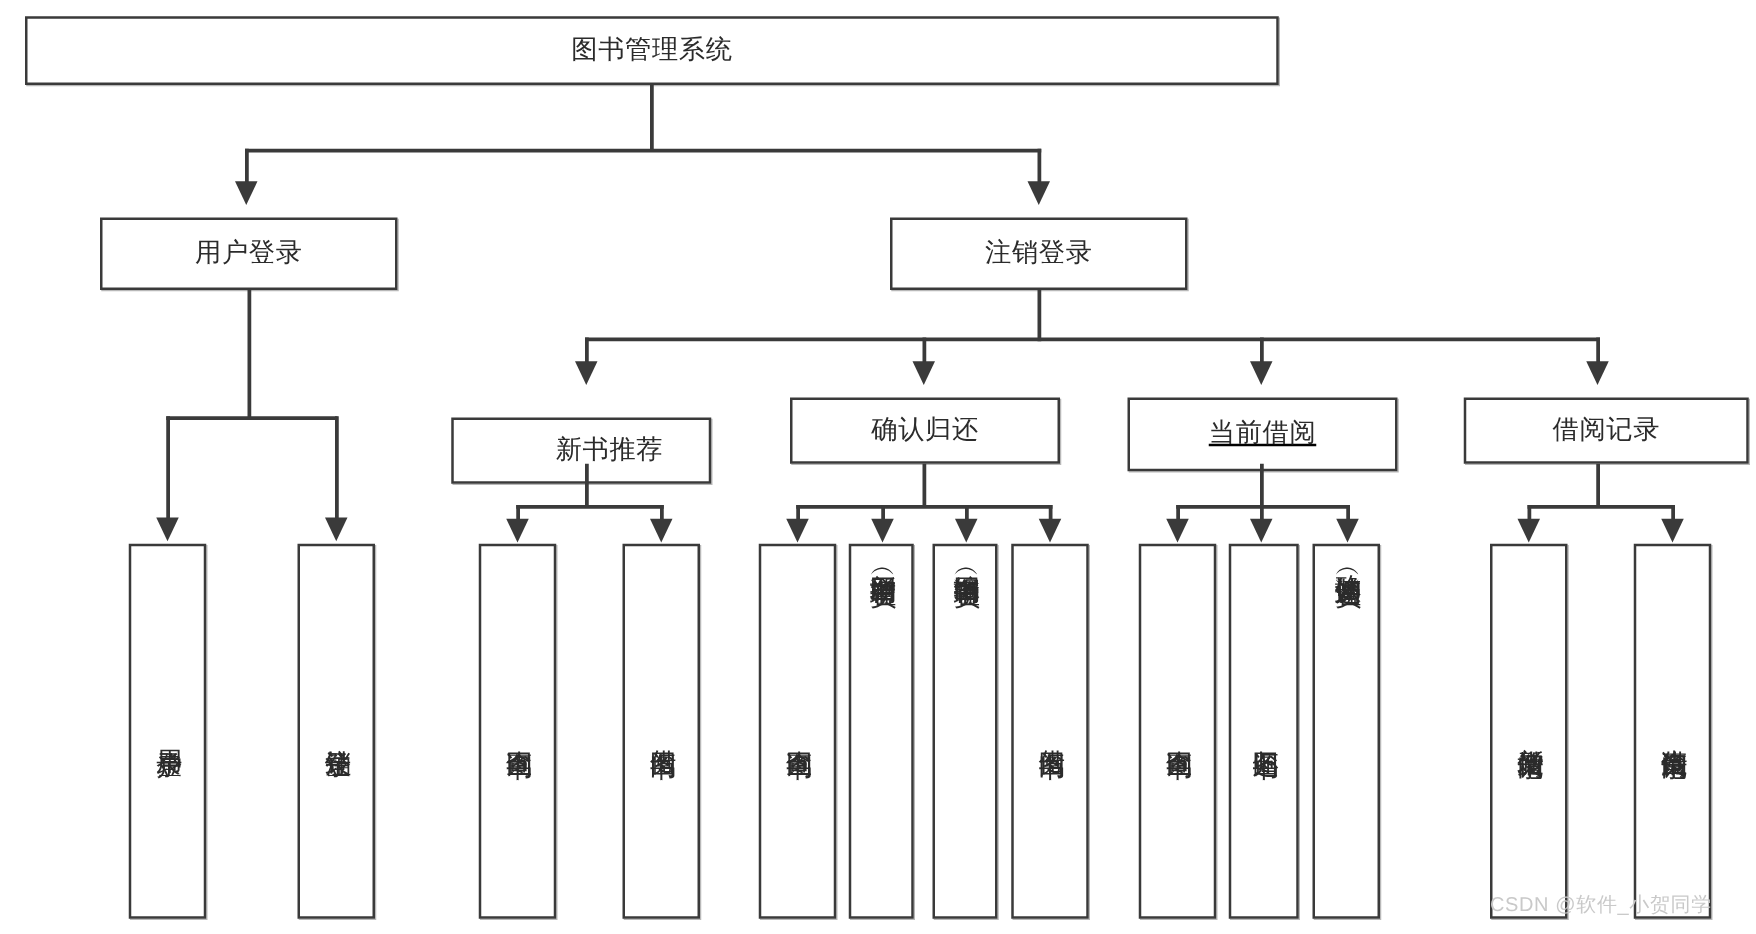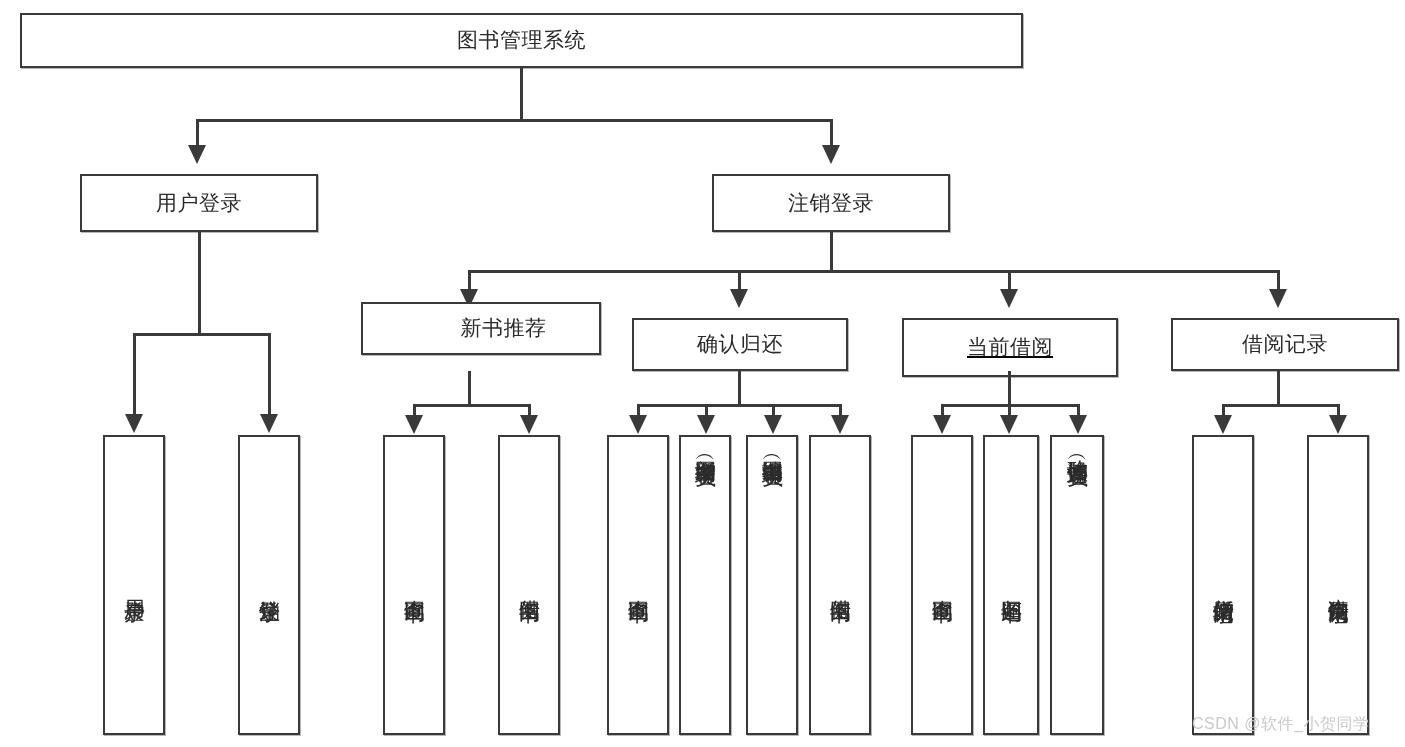--- a/index.html
+++ b/index.html
@@ -128,21 +128,21 @@
 
   <div class="vline" style="left:738px; top:270px; height:20px;"></div>
   <div class="arrow" style="left:730px; top:289px;"></div>
 
   <div class="vline" style="left:1008px; top:270px; height:20px;"></div>
   <div class="arrow" style="left:1000px; top:289px;"></div>
 
   <div class="vline" style="left:1277px; top:270px; height:20px;"></div>
   <div class="arrow" style="left:1269px; top:289px;"></div>
 
-  <div class="node" style="left:361px; top:302px; width:240px; height:53px;padding-left:45px;">
+  <div class="node" style="left:361px; top:334px; width:208px; height:53px;padding-left:45px;">
     <span class="node-label">新书推荐</span>
   </div>
 
   <div class="node" style="left:632px; top:318px; width:216px; height:53px;">
     <span class="node-label">确认归还</span>
   </div>
 
   <div class="node" style="left:902px; top:318px; width:216px; height:59px;text-decoration:underline;">
     <span class="node-label">当前借阅</span>
   </div>

